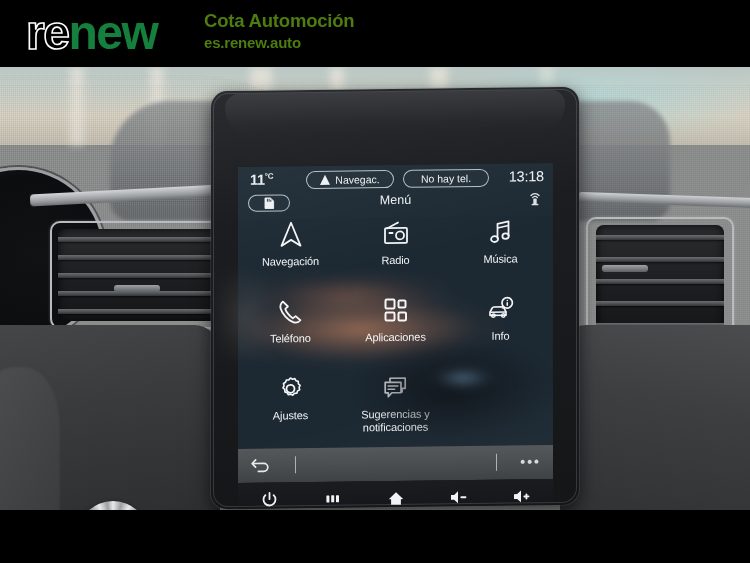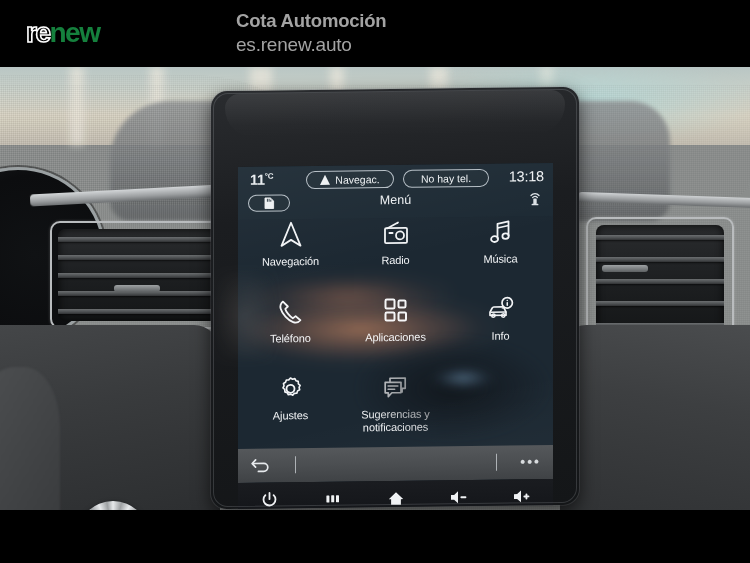--- a/index.html
+++ b/index.html
@@ -31,50 +31,50 @@
     background: #000000;
     z-index: 40;
   }
   #brand-logo {
     position: absolute;
     left: 26px; top: 12px;
     height: 42px;
     display: flex;
     align-items: center;
     color: #ffffff;
-    font-size: 28px;
+    font-size: 48px;
     font-weight: 700;
     letter-spacing: -1.5px;
     line-height: 1;
   }
   #brand-logo .outline-part {
     color: transparent;
     -webkit-text-stroke: 1.6px #ffffff;
     font-weight: 700;
   }
   #brand-logo .solid-part {
     color: #15803d;
     font-weight: 700;
   }
   #brand-text {
     position: absolute;
-    left: 236px; top: 9px;
-    color: #a3a3a3;
+    left: 204px; top: 9px;
+    color: #4d7c0f;
     line-height: 1.28;
   }
   #brand-text .bt-line1 {
     display: block;
     font-size: 18.5px;
     font-weight: 700;
     letter-spacing: -0.2px;
   }
   #brand-text .bt-line2 {
     display: block;
-    font-size: 19px;
-    font-weight: 400;
+    font-size: 15px;
+    font-weight: 700;
     letter-spacing: -0.2px;
   }
 
   
   #bottom-letterbox {
     position: absolute;
     left: 0; bottom: 0;
     width: 750px;
     height: 53px;
     background: #000000;

